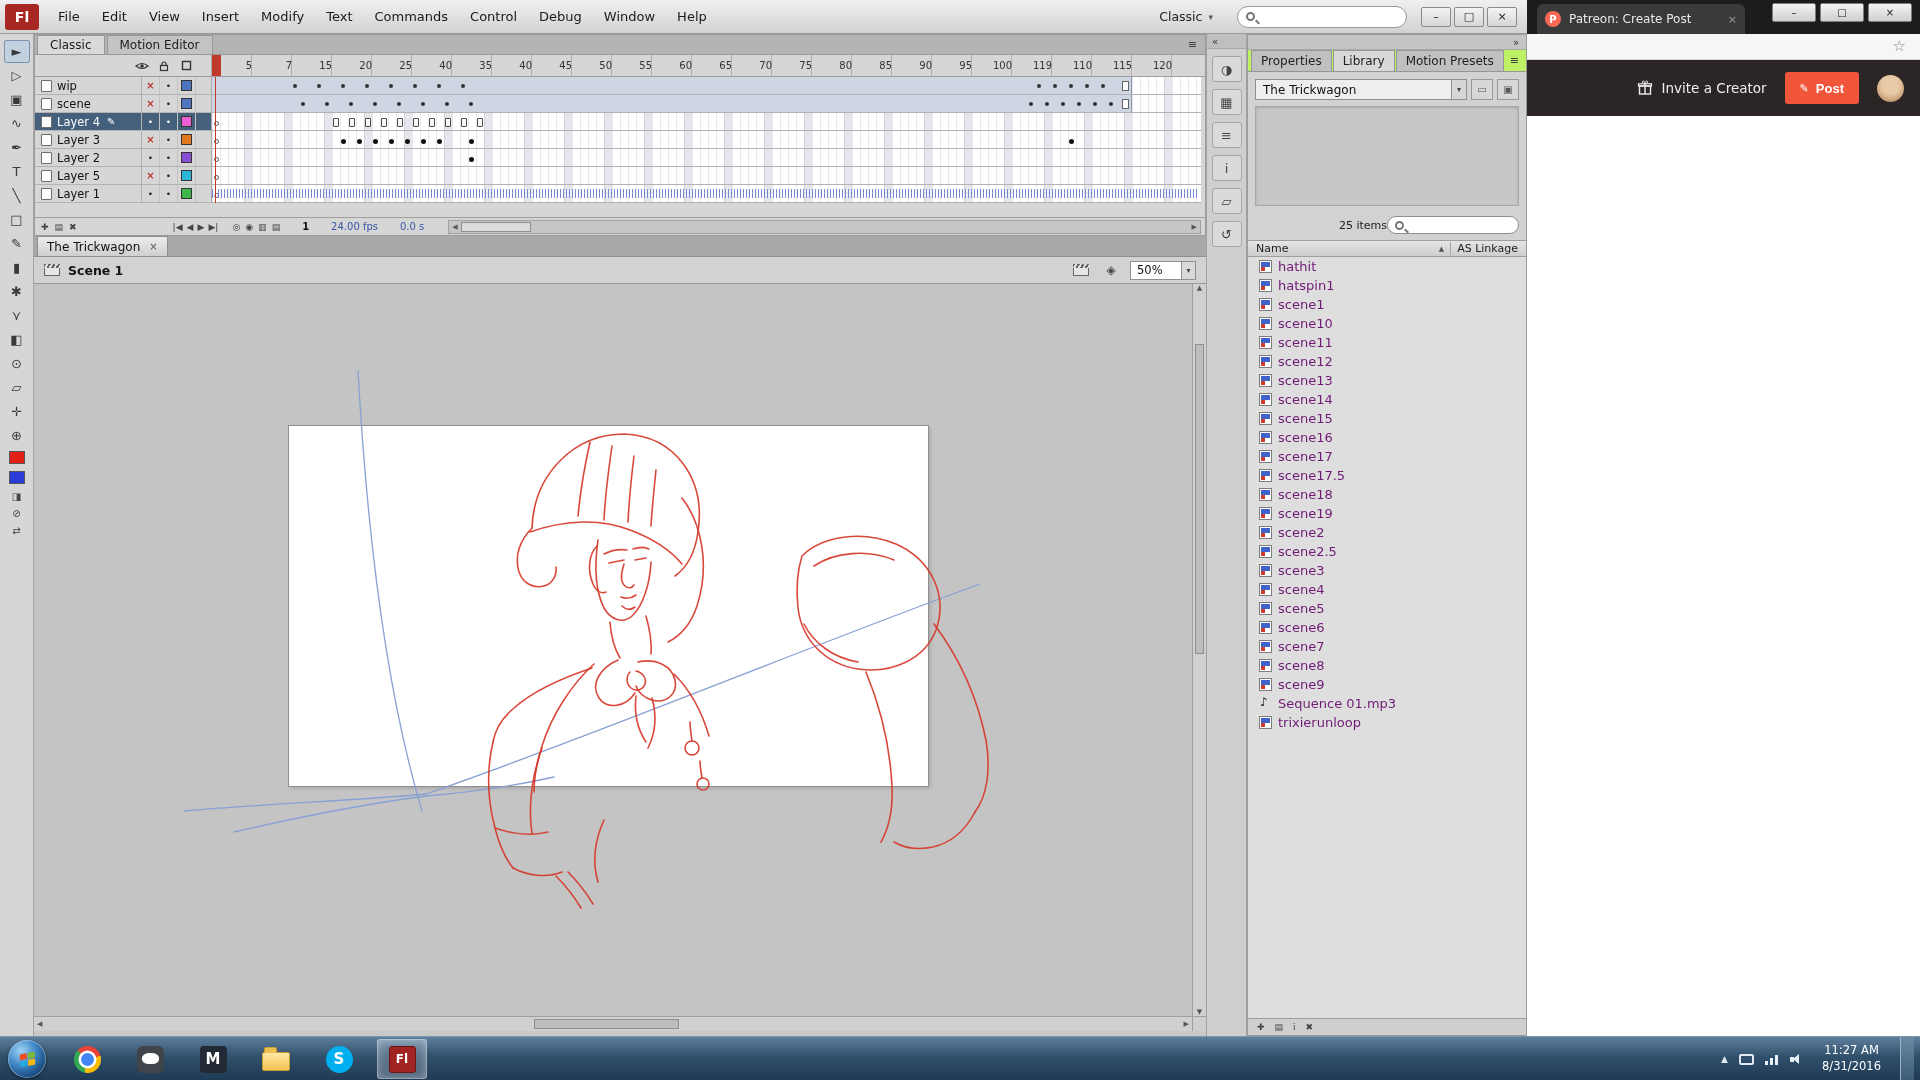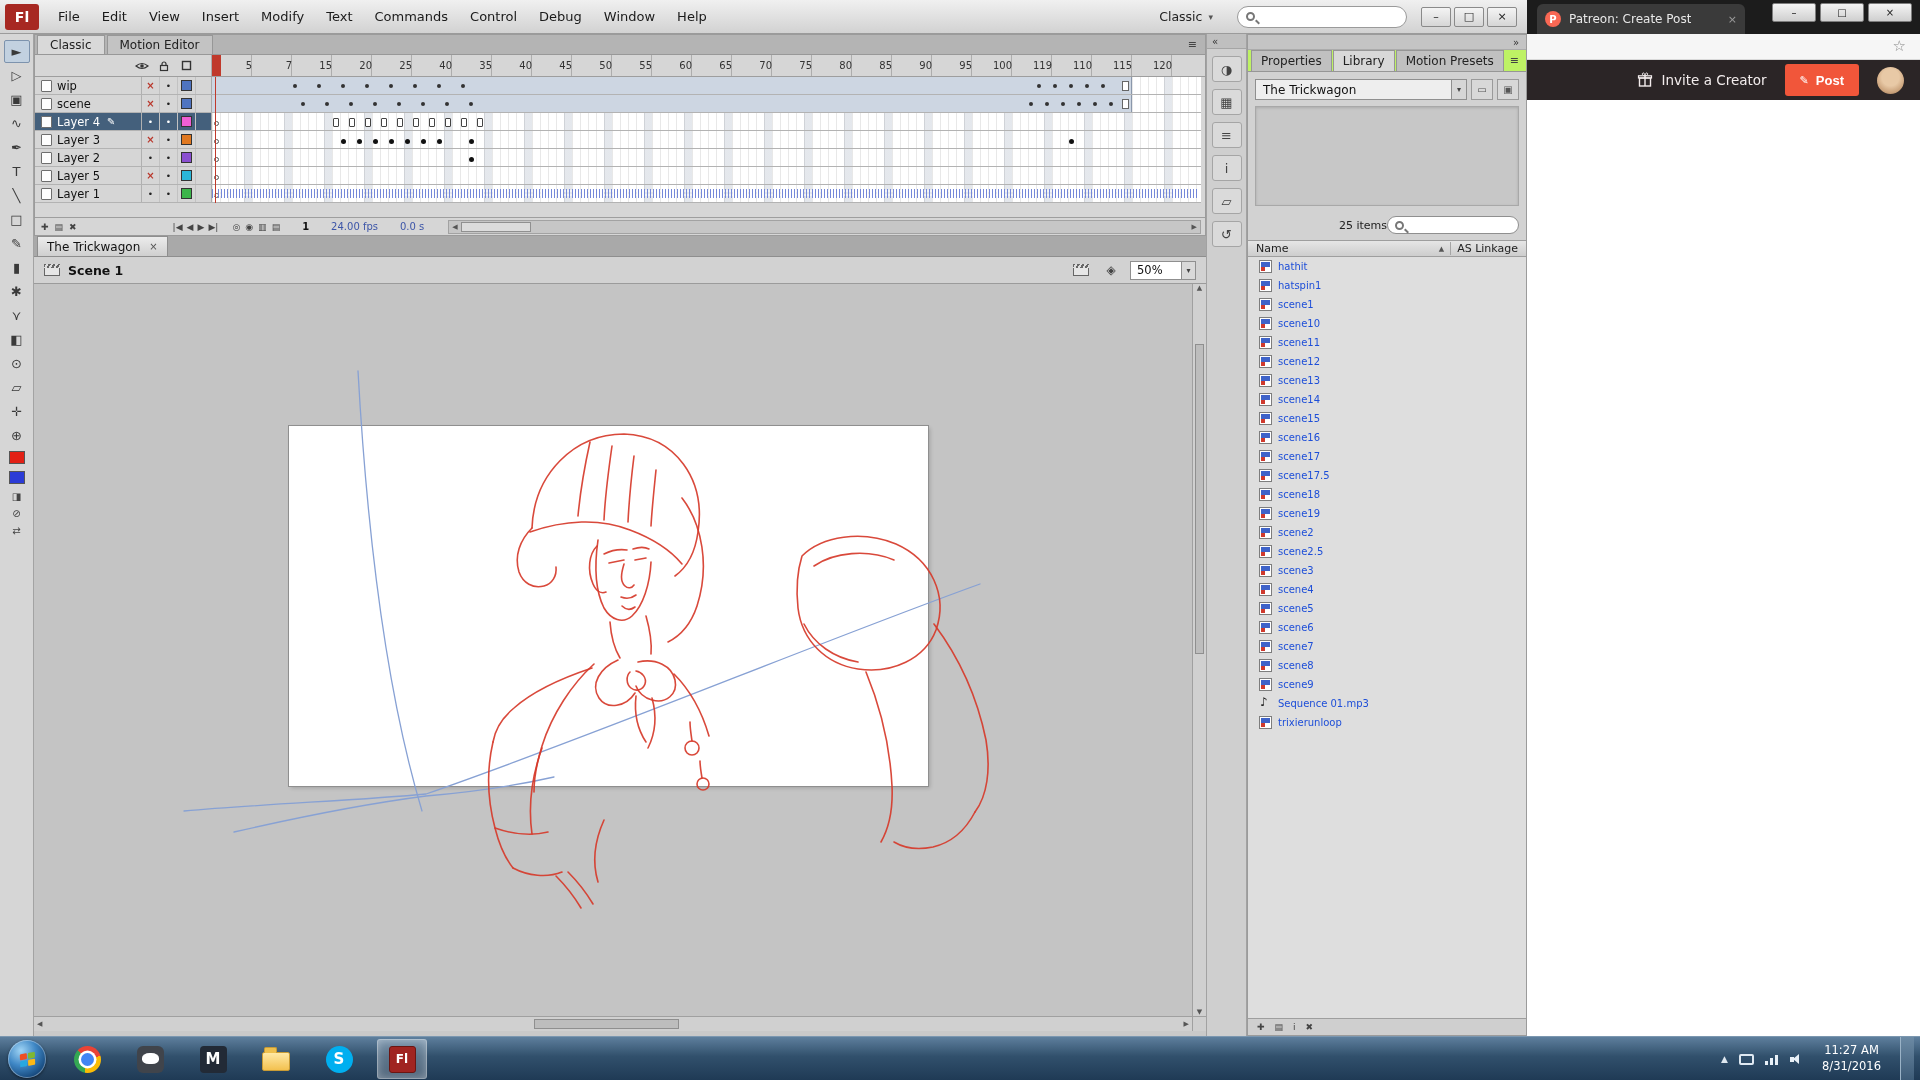--- a/index.html
+++ b/index.html
@@ -124,35 +124,35 @@
   .lib-colhead{height:17px;background:linear-gradient(#e6e6e6,#cdcdcd);border-top:1px solid #9e9e9e;border-bottom:1px solid #9e9e9e;display:flex;align-items:center;padding:0 8px;font-size:11px;color:#222;flex:none}
   .lib-colhead .sort{margin-left:auto;font-size:7px;color:#555;margin-right:6px}
   .lib-colhead .linkage{border-left:1px solid #a5a5a5;padding-left:6px}
   .lib-listwrap{flex:1;background:#dedede;overflow:hidden}
   .lib-item{height:19px;display:flex;align-items:center;gap:6px;padding-left:11px}
   .lib-ic{width:13px;height:13px;position:relative;flex:none}
   .lib-ic[data-icon="mc"]{background:#fff;border:1px solid #7d7d7d}
   .lib-ic[data-icon="mc"]::before{content:"";position:absolute;left:1px;top:1px;right:1px;height:5px;background:#3f63c9}
   .lib-ic[data-icon="mc"]::after{content:"";position:absolute;left:1px;bottom:1px;width:4px;height:4px;background:#cf3a2e}
   .lib-ic[data-icon="snd"]::before{content:"♪";font-size:12px;color:#222;position:absolute;left:1px;top:-2px}
-  .lib-label{font-size:10px;color:#1d4ed8;white-space:nowrap}
+  .lib-label{font-size:13px;color:#701a75;white-space:nowrap}
   .lib-footer{height:17px;background:#cfcfcf;border-top:1px solid #9e9e9e;display:flex;gap:10px;align-items:center;padding-left:9px;font-size:10px;color:#333;flex:none}
 
   
   .browser-window{position:absolute;left:1527px;top:0;width:393px;height:1036px;background:#fff;display:flex;flex-direction:column}
   .bw-tabstrip{height:34px;background:#1c1c1c;position:relative;flex:none}
   .bw-tab{position:absolute;left:10px;top:4px;width:208px;height:30px;background:#3a3a3a;border-radius:6px 6px 0 0;display:flex;align-items:center;gap:8px;padding:0 8px;color:#e8e8e8;font-size:12px}
   .favicon{width:16px;height:16px;border-radius:50%;background:#f96854;color:#fff;font-size:10px;font-weight:bold;display:grid;place-items:center;flex:none}
   .bw-tab .tab-title{white-space:nowrap;overflow:hidden}
   .bw-tab .x{margin-left:auto;color:#9a9a9a;font-size:11px}
   .bw-winbtns{position:absolute;right:8px;top:3px;display:flex;gap:4px}
   .bw-winbtn{width:44px;height:19px;background:linear-gradient(#f4f4f4,#cfcfcf);border:1px solid #7d7d7d;border-radius:2px;font-size:10px;display:grid;place-items:center;color:#222}
   .bw-toolbar{height:26px;background:#f6f6f6;border-bottom:1px solid #d9d9d9;position:relative;flex:none}
   .star{position:absolute;right:14px;top:3px;color:#8a8a8a;font-size:15px}
-  .patreon-bar{height:40px;background:#2b2526;display:flex;align-items:center;justify-content:flex-end;gap:18px;padding-right:16px;flex:none}
+  .patreon-bar{height:56px;background:#2b2526;display:flex;align-items:center;justify-content:flex-end;gap:18px;padding-right:16px;flex:none}
   .invite{display:flex;align-items:center;gap:9px;color:#f2ecec;font-size:13.5px}
   .post-btn{height:32px;padding:0 15px;background:#f1563a;border-radius:3px;color:#fff;font-size:13px;font-weight:bold;display:flex;gap:7px;align-items:center;border:none}
   .post-btn .pen{font-size:11px;font-weight:normal}
   .avatar{width:27px;height:27px;border-radius:50%;background:radial-gradient(circle at 50% 38%,#e8c9a6 0 40%,#caa27b 70%,#8a6b4e)}
   .bw-content{flex:1;background:#fff}
 
   
   .taskbar{position:absolute;left:0;top:1036px;width:1920px;height:44px;background:linear-gradient(180deg,#5e7f9d,#31506c 45%,#1f3a55);border-top:1px solid #7b97b0}
   .start-orb{position:absolute;left:8px;top:3px;width:38px;height:38px;border-radius:50%;background:radial-gradient(circle at 34% 28%,#9fd4f5,#3f87c5 40%,#174a7e 75%,#0b2d52);box-shadow:inset 0 0 0 1px rgba(255,255,255,0.35),0 1px 3px rgba(0,0,0,0.5);display:grid;place-items:center}
   .orb-flag{width:15px;height:13px;display:grid;grid-template-columns:1fr 1fr;grid-template-rows:1fr 1fr;gap:1px;transform:skewY(-8deg) rotate(-2deg)}

